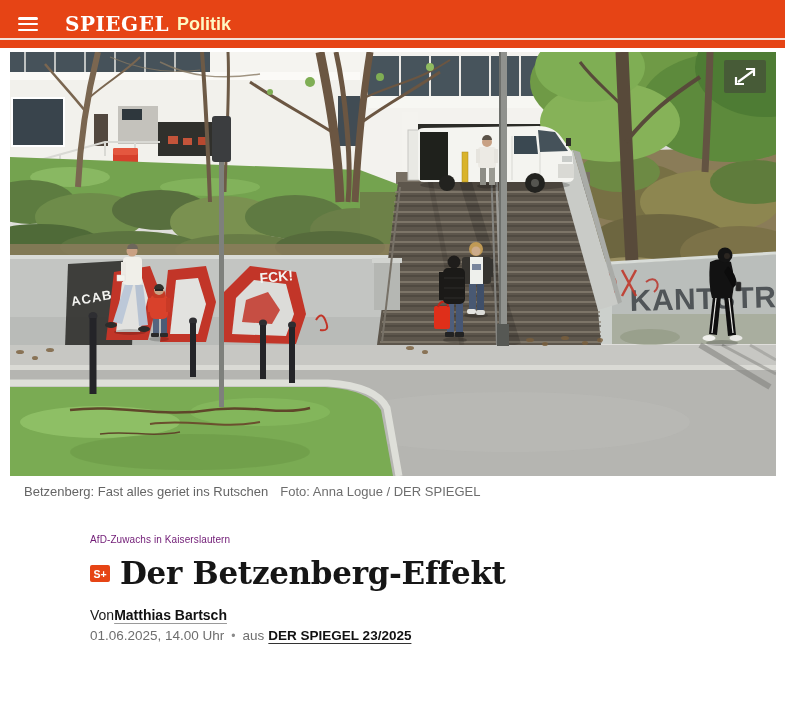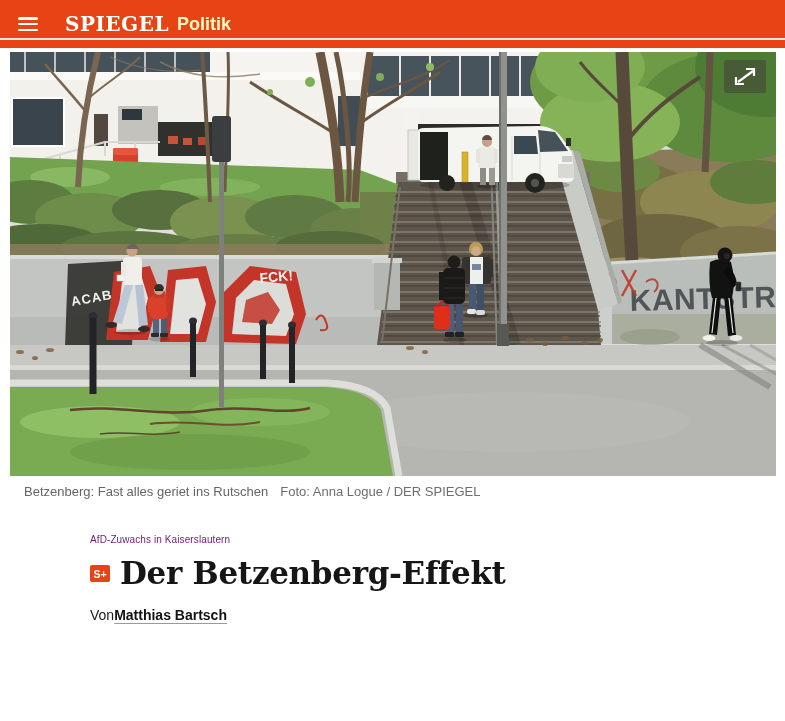--- a/index.html
+++ b/index.html
@@ -433,15 +433,18 @@
 
   <div class="article">
     <div class="kicker">AfD-Zuwachs in Kaiserslautern</div>
     <div class="headline-row">
       <div class="splus">S+</div>
       <h1 class="headline">Der Betzenberg-Effekt</h1>
     </div>
     <div class="byline">
       <span class="prefix">Von</span><a>Matthias Bartsch</a>
     </div>
+    <div class="dateline">
+      <span>01.06.2025, 14.00 Uhr</span><span class="sep">•</span><span>aus</span><a>DER SPIEGEL 23/2025</a>
+    </div>
   </div>
 
 </div>
 
 </body></html>

